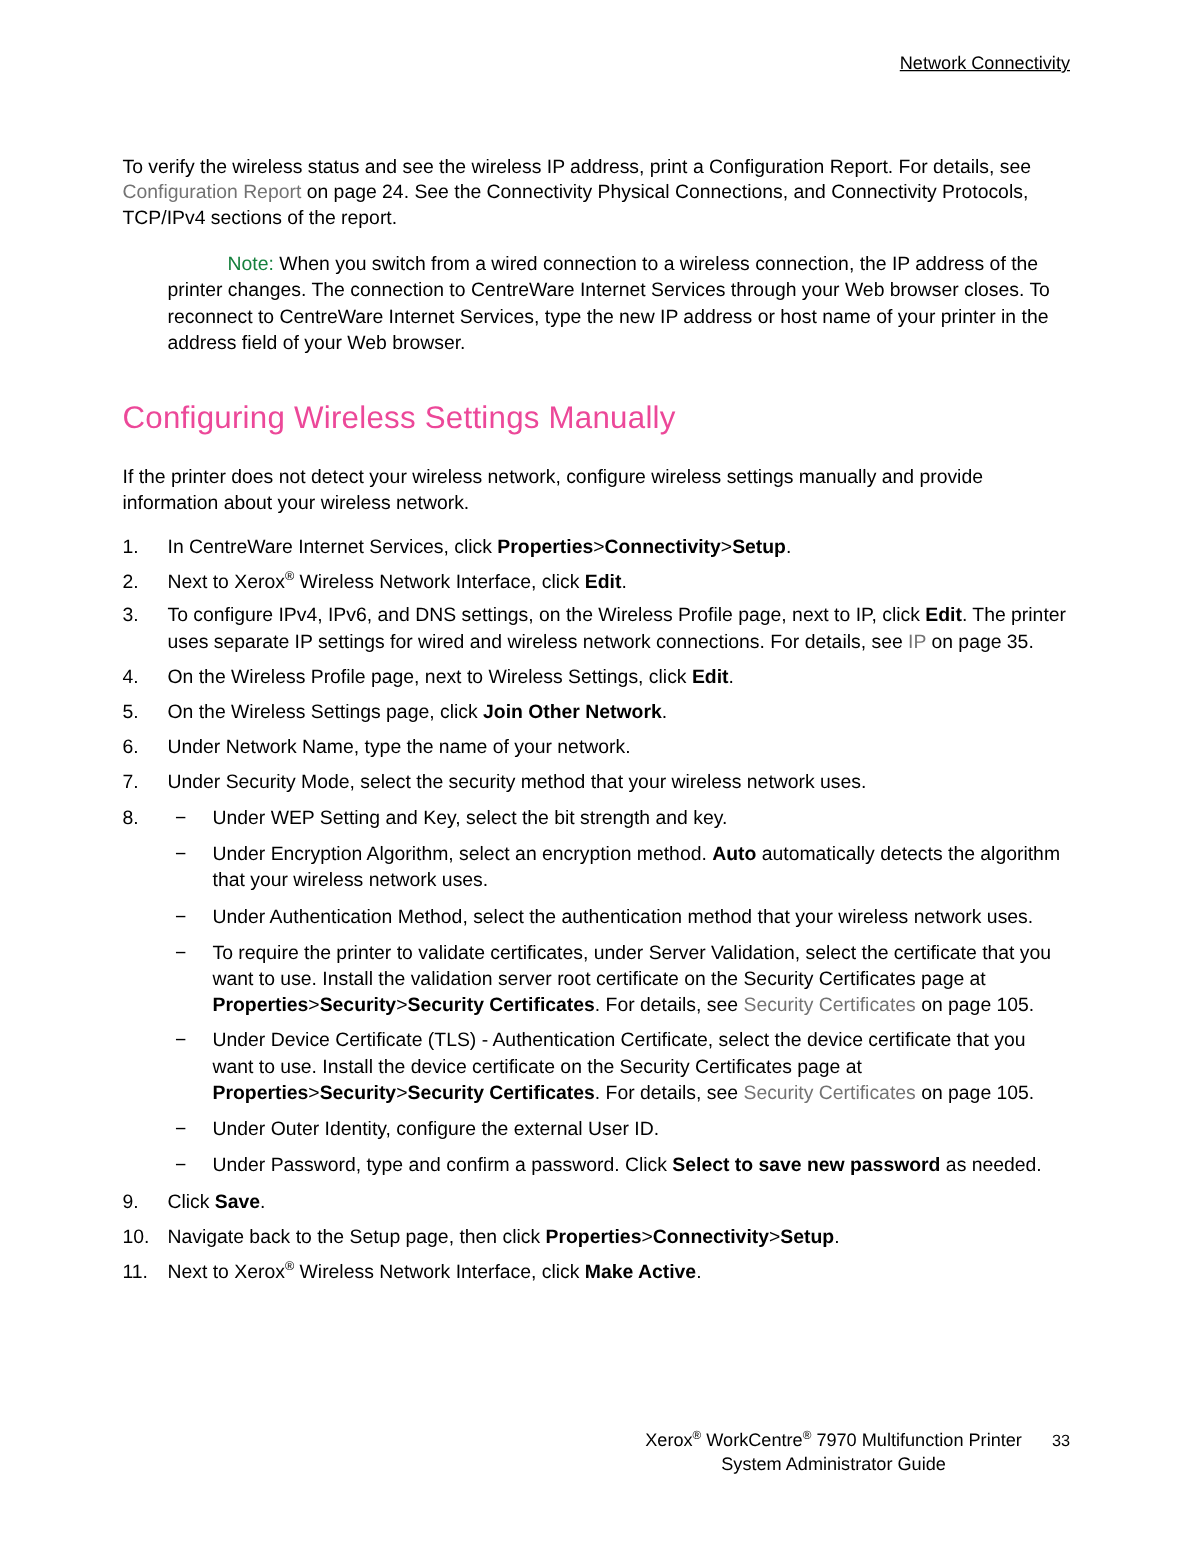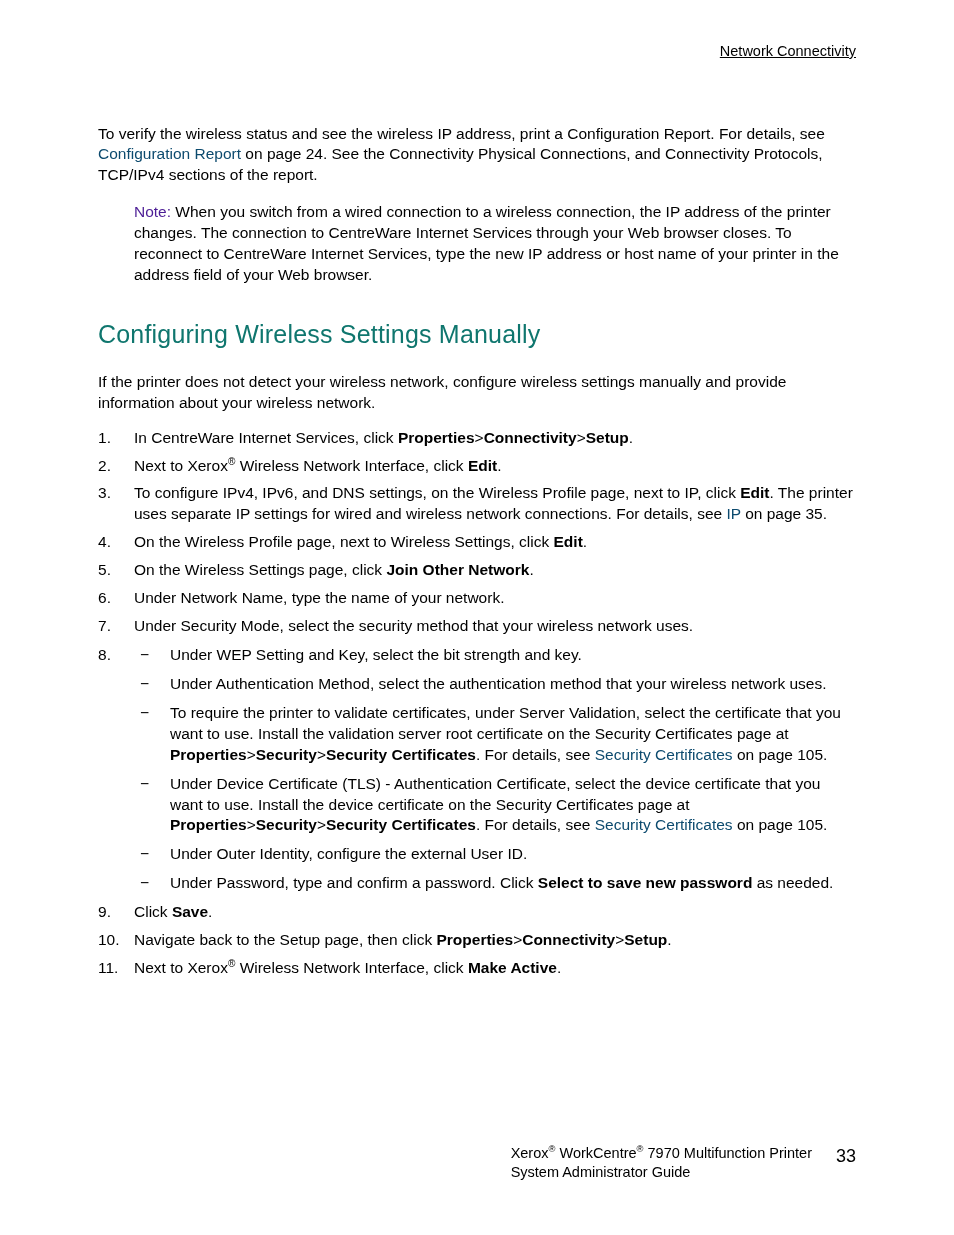--- a/index.html
+++ b/index.html
@@ -9,25 +9,25 @@
       background: #fff;
       font-family: Arial, Helvetica, sans-serif;
       color: #000;
       position: relative;
       padding: 42px 98px 0 98px;
       font-size: 15.5px;
       line-height: 1.35;
     }
     .header-right { text-align: right; font-size: 14.5px; margin-bottom: 62px; text-decoration: underline; }
     .intro-para { margin-bottom: 16px; }
-    .link { color: #0c4a6e; }
+    .link { color: #737373; }
     .note-block { margin: 0 0 32px 36px; }
-    .note-label { color: #4c1d95; }
+    .note-label { color: #15803d; margin-left: 48px; }
     .section-heading {
-      color: #0f766e;
+      color: #ec4899;
       font-size: 25px;
       font-weight: normal;
       margin-bottom: 20px;
       letter-spacing: 0.2px;
     }
     .section-intro { margin-bottom: 14px; }
     .ol { list-style: none; counter-reset: item; }
     .ol > li {
       counter-increment: item;
       position: relative;
@@ -58,22 +58,22 @@
       position: absolute;
       bottom: 52px;
       left: 98px;
       right: 98px;
       display: flex;
       justify-content: flex-end;
       align-items: flex-start;
       gap: 24px;
       font-size: 14.5px;
     }
-    .footer-text { text-align: left; line-height: 1.35; }
-    .page-num { font-size: 18px; }
+    .footer-text { text-align: center; line-height: 1.35; }
+    .page-num { font-size: 13px; }
   </style>
 </head>
 <body>
 
 <div class="header-right">Network Connectivity</div>
 
 <p class="intro-para">
   <span>To verify the wireless status and see the wireless IP address, print a Configuration Report. For details, see </span><span class="link">Configuration Report</span><span> on page 24. See the Connectivity Physical Connections, and Connectivity Protocols, TCP/IPv4 sections of the report.</span>
 </p>
 
@@ -99,20 +99,23 @@
     <span>On the Wireless Profile page, next to Wireless Settings, click </span><span class="bold">Edit</span><span>.</span>
   </li>
   <li>
     <span>On the Wireless Settings page, click </span><span class="bold">Join Other Network</span><span>.</span>
   </li>
   <li><span>Under Network Name, type the name of your network.</span></li>
   <li><span>Under Security Mode, select the security method that your wireless network uses.</span></li>
   <li>
     <ul class="sub-ul">
       <li><span>Under WEP Setting and Key, select the bit strength and key.</span></li>
+      <li>
+        <span>Under Encryption Algorithm, select an encryption method. </span><span class="bold">Auto</span><span> automatically detects the algorithm that your wireless network uses.</span>
+      </li>
       <li><span>Under Authentication Method, select the authentication method that your wireless network uses.</span></li>
       <li>
         <span>To require the printer to validate certificates, under Server Validation, select the certificate that you want to use. Install the validation server root certificate on the Security Certificates page at </span><span class="bold">Properties</span><span>&gt;</span><span class="bold">Security</span><span>&gt;</span><span class="bold">Security Certificates</span><span>. For details, see </span><span class="link">Security Certificates</span><span> on page 105.</span>
       </li>
       <li>
         <span>Under Device Certificate (TLS) - Authentication Certificate, select the device certificate that you want to use. Install the device certificate on the Security Certificates page at </span><span class="bold">Properties</span><span>&gt;</span><span class="bold">Security</span><span>&gt;</span><span class="bold">Security Certificates</span><span>. For details, see </span><span class="link">Security Certificates</span><span> on page 105.</span>
       </li>
       <li><span>Under Outer Identity, configure the external User ID.</span></li>
       <li>
         <span>Under Password, type and confirm a password. Click </span><span class="bold">Select to save new password</span><span> as needed.</span>

